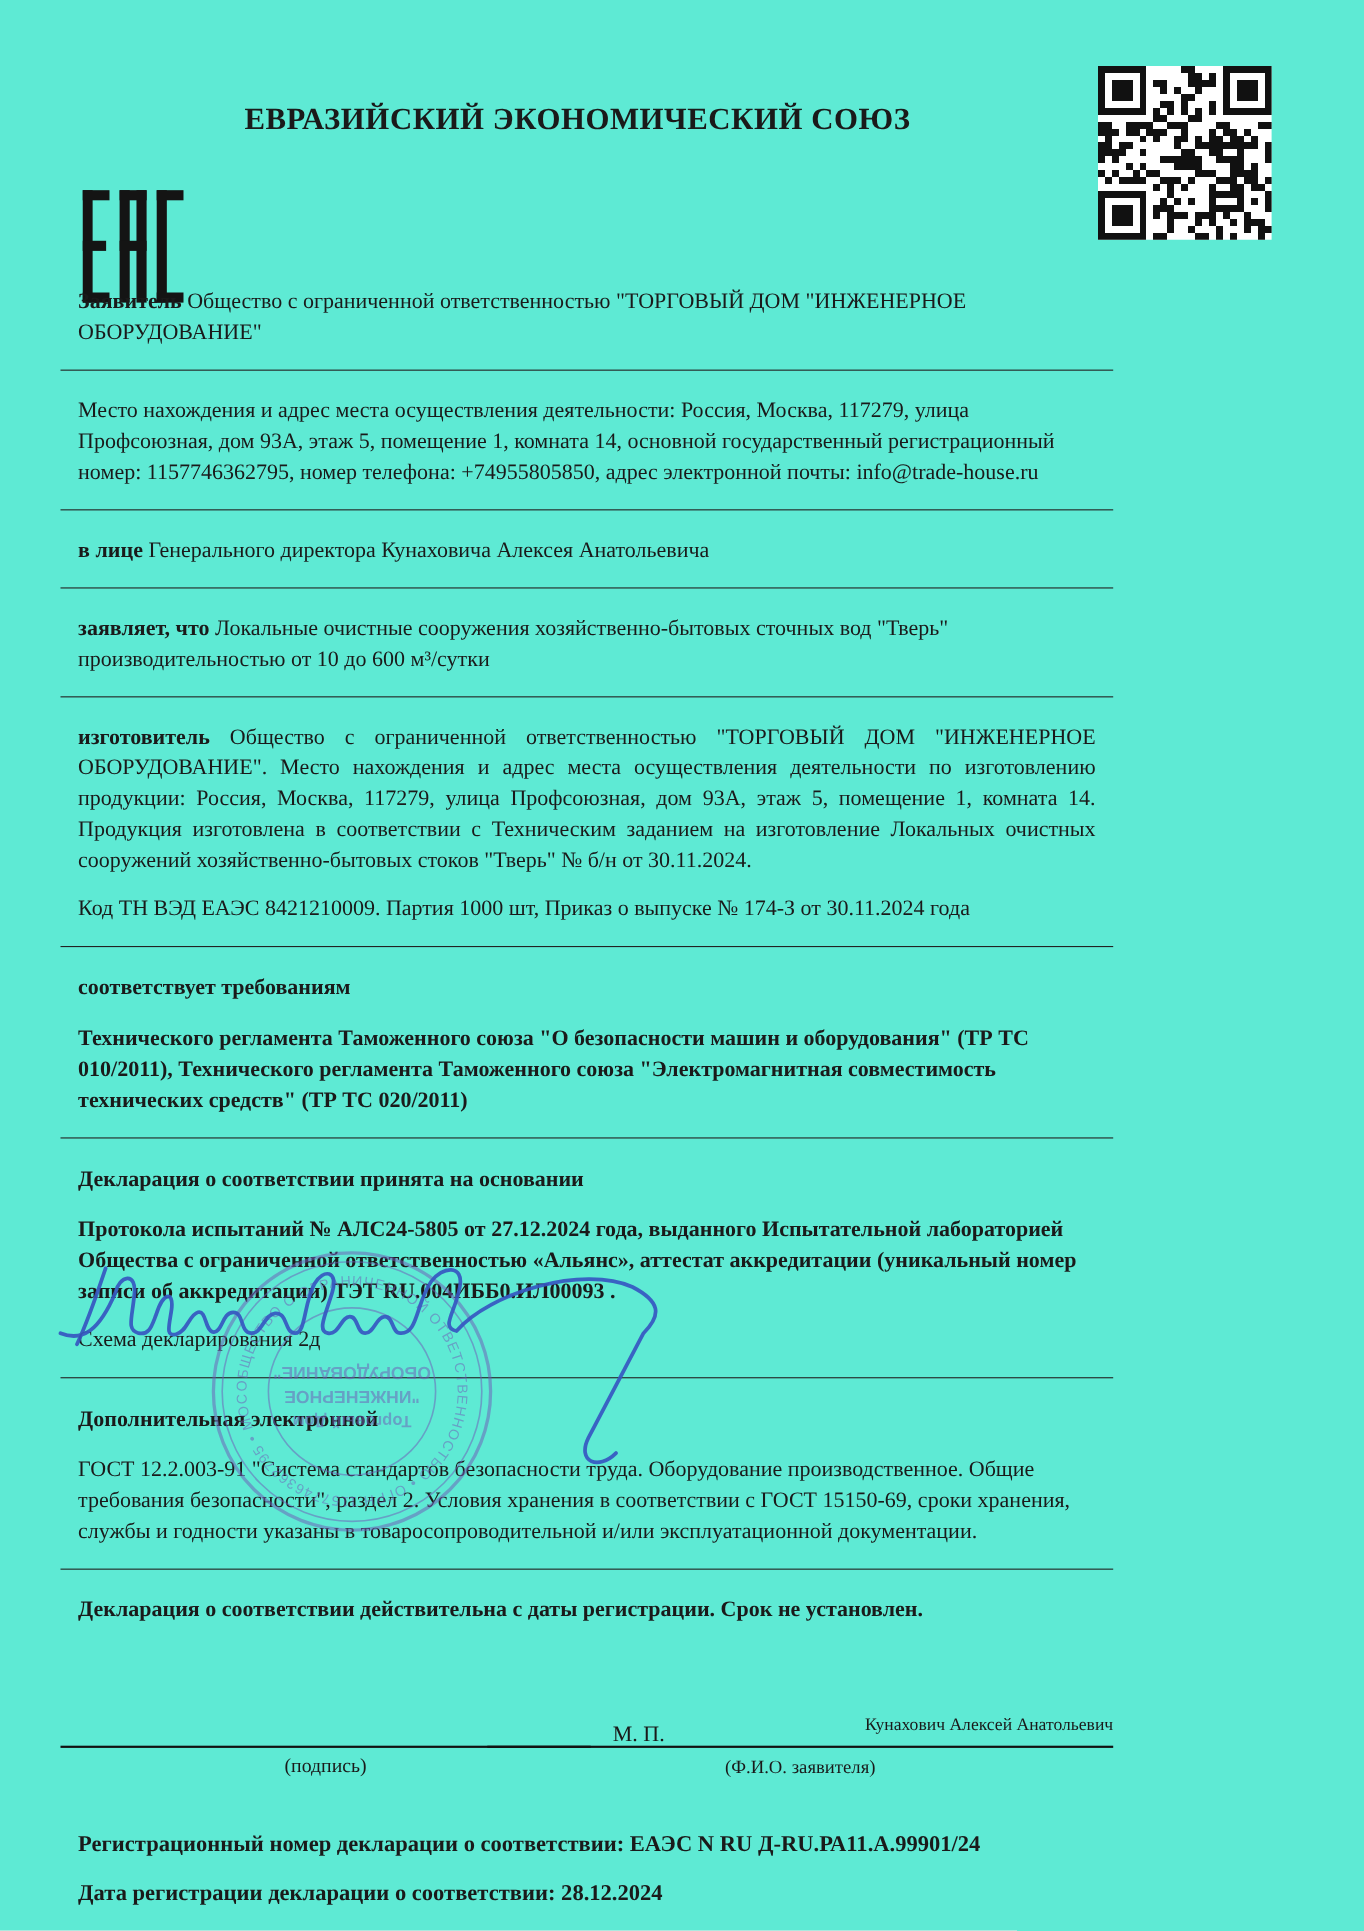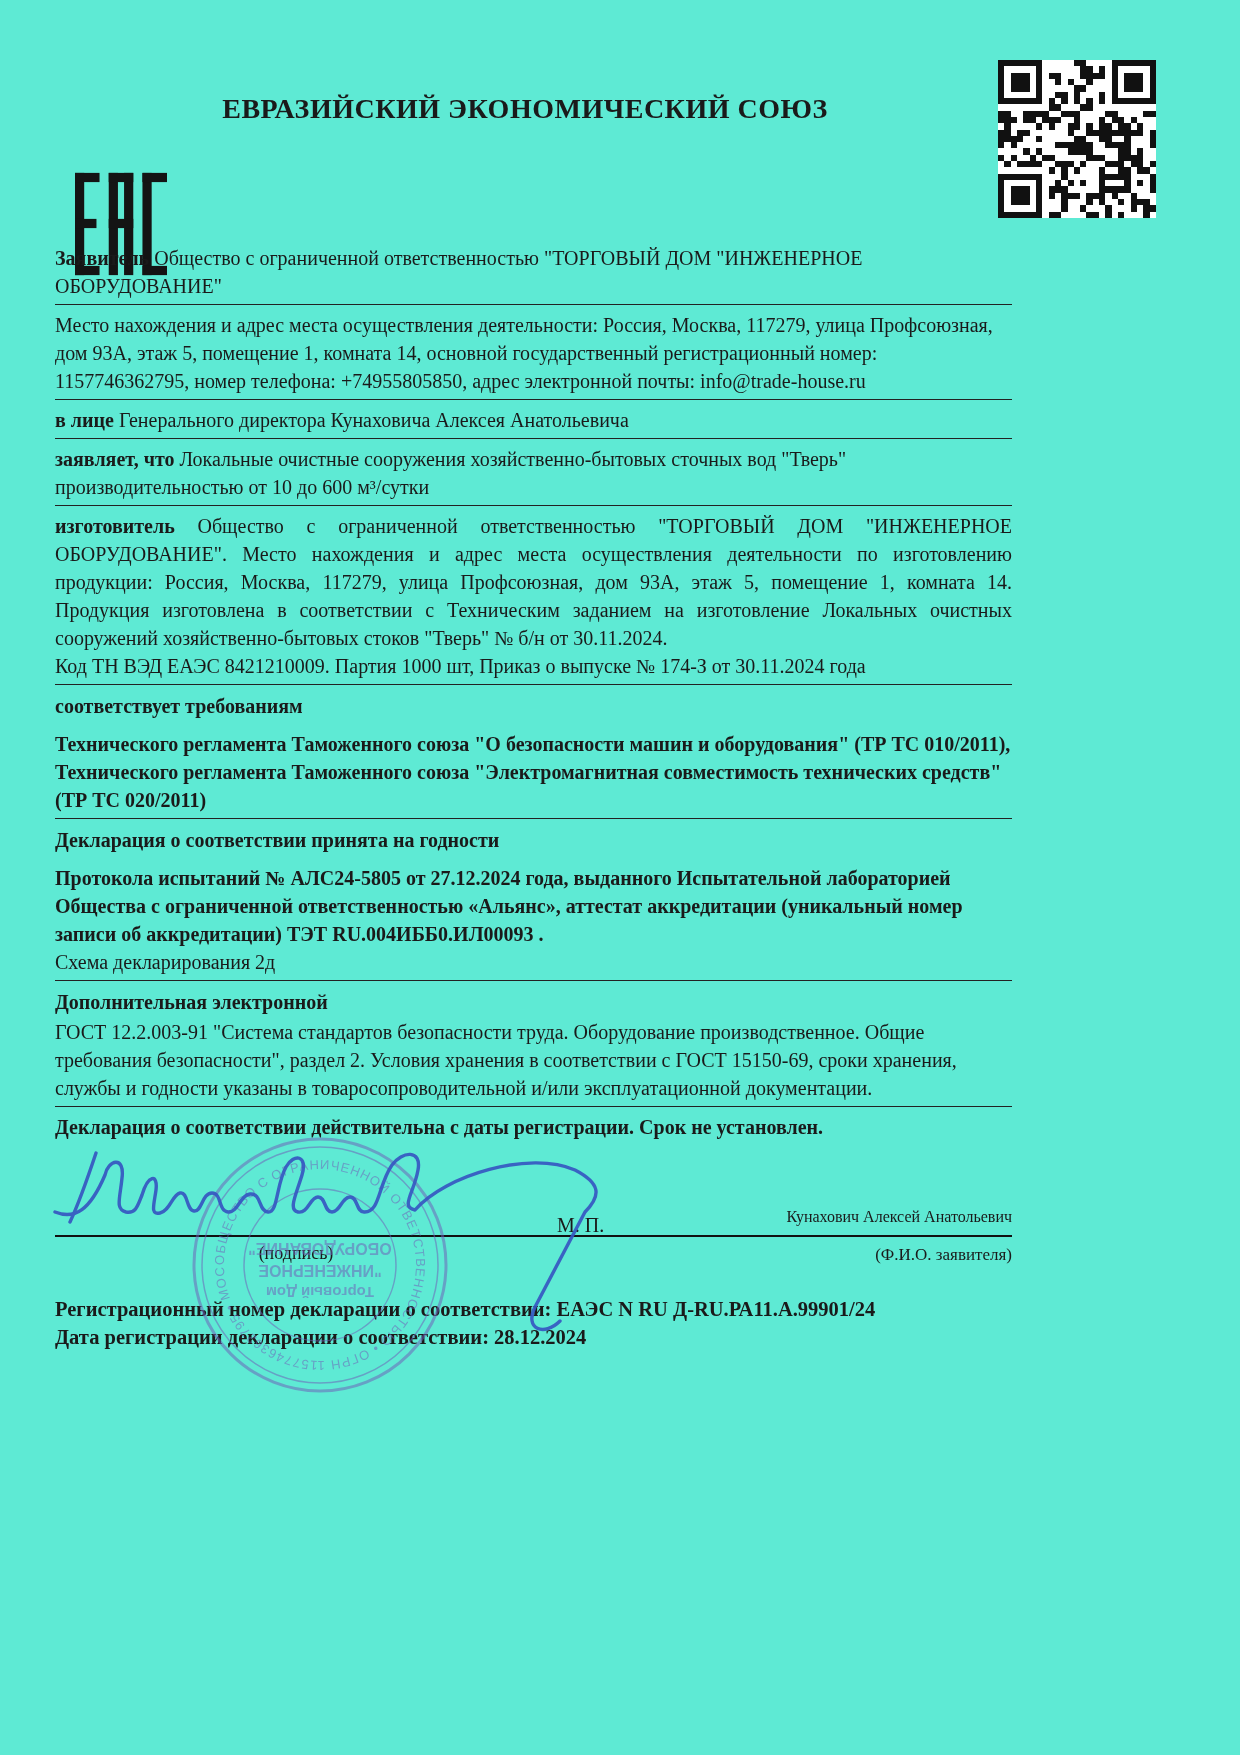--- a/index.html
+++ b/index.html
@@ -18,35 +18,35 @@
     position:absolute;top:92px;left:150px;width:750px;
     text-align:center;font-weight:bold;font-size:28px;line-height:34px;
     letter-spacing:0.5px;
   }
   .qr{position:absolute;left:998px;top:60px;width:158px;height:158px;}
   
   .content{
     position:absolute;left:55px;top:242px;width:957px;
     font-size:20px;line-height:28px;z-index:1;
   }
-  .content p{margin:0;}
+  .content p{margin:16px;}
   .sec{border-bottom:1.6px solid #222;padding:2px 0 4px 0;margin-bottom:4px;}
   .sec.nb{border-bottom:none;}
   .b{font-weight:bold;}
   .just{text-align:justify;}
   .hd{font-weight:bold;padding:1px 0 2px 0;}
   .sub{margin-top:8px !important;font-weight:bold;}
   
   .sig-area{position:relative;height:128px;margin-top:22px;}
   .sig-line{position:absolute;left:0;top:68px;width:482px;border-bottom:2px solid #111;}
   .sig-caption{position:absolute;left:0;top:72px;width:482px;text-align:center;font-size:18px;}
   .mp{position:absolute;left:502px;top:44px;font-size:20px;}
   .fio{position:absolute;left:388px;width:569px;top:36px;text-align:right;
        border-bottom:2px solid #111;padding-bottom:4px;font-size:16px;}
-  .fio-caption{position:absolute;left:388px;width:569px;top:74px;text-align:right;font-size:17px;}
+  .fio-caption{position:absolute;left:388px;width:569px;top:74px;text-align:center;font-size:17px;}
   
   .reg-line{font-weight:bold;font-size:20.5px;margin-top:36px;}
   .date-line{font-weight:bold;font-size:20.5px;margin-top:22px;}
   
   .overlay{position:absolute;left:30px;top:1115px;z-index:2;pointer-events:none;}
   .stamp-text{font-family:"Liberation Sans","DejaVu Sans",sans-serif;}
 </style>
 </head>
 <body>
 
@@ -314,21 +314,21 @@
         <span>Общество с ограниченной ответственностью "ТОРГОВЫЙ ДОМ "ИНЖЕНЕРНОЕ ОБОРУДОВАНИЕ". Место нахождения и адрес места осуществления деятельности по изготовлению продукции: Россия, Москва, 117279, улица Профсоюзная, дом 93А, этаж 5, помещение 1, комната 14. Продукция изготовлена в соответствии с Техническим заданием на изготовление Локальных очистных сооружений хозяйственно-бытовых стоков "Тверь" № б/н от 30.11.2024.</span></p>
       <p><span>Код ТН ВЭД ЕАЭС 8421210009. Партия 1000 шт, Приказ о выпуске № 174-З от 30.11.2024 года</span></p>
     </div>
 
     <div class="sec">
       <p class="hd">соответствует требованиям</p>
       <p class="sub">Технического регламента Таможенного союза "О безопасности машин и оборудования" (ТР ТС 010/2011), Технического регламента Таможенного союза "Электромагнитная совместимость технических средств" (ТР ТС 020/2011)</p>
     </div>
 
     <div class="sec">
-      <p class="hd">Декларация о соответствии принята на годности</p>
+      <p class="hd">Декларация о соответствии принята на основании</p>
       <p class="sub">Протокола испытаний № АЛС24-5805 от 27.12.2024 года, выданного Испытательной лабораторией Общества с ограниченной ответственностью «Альянс», аттестат аккредитации (уникальный номер записи об аккредитации) ТЭТ RU.004ИББ0.ИЛ00093 .</p>
       <p>Схема декларирования 2д</p>
     </div>
 
     <div class="sec">
       <p class="hd">Дополнительная электронной</p>
       <p>ГОСТ 12.2.003-91 "Система стандартов безопасности труда. Оборудование производственное. Общие требования безопасности", раздел 2. Условия хранения в соответствии с ГОСТ 15150-69, сроки хранения, службы и годности указаны в товаросопроводительной и/или эксплуатационной документации.</p>
     </div>
 
     <div class="sec nb">

